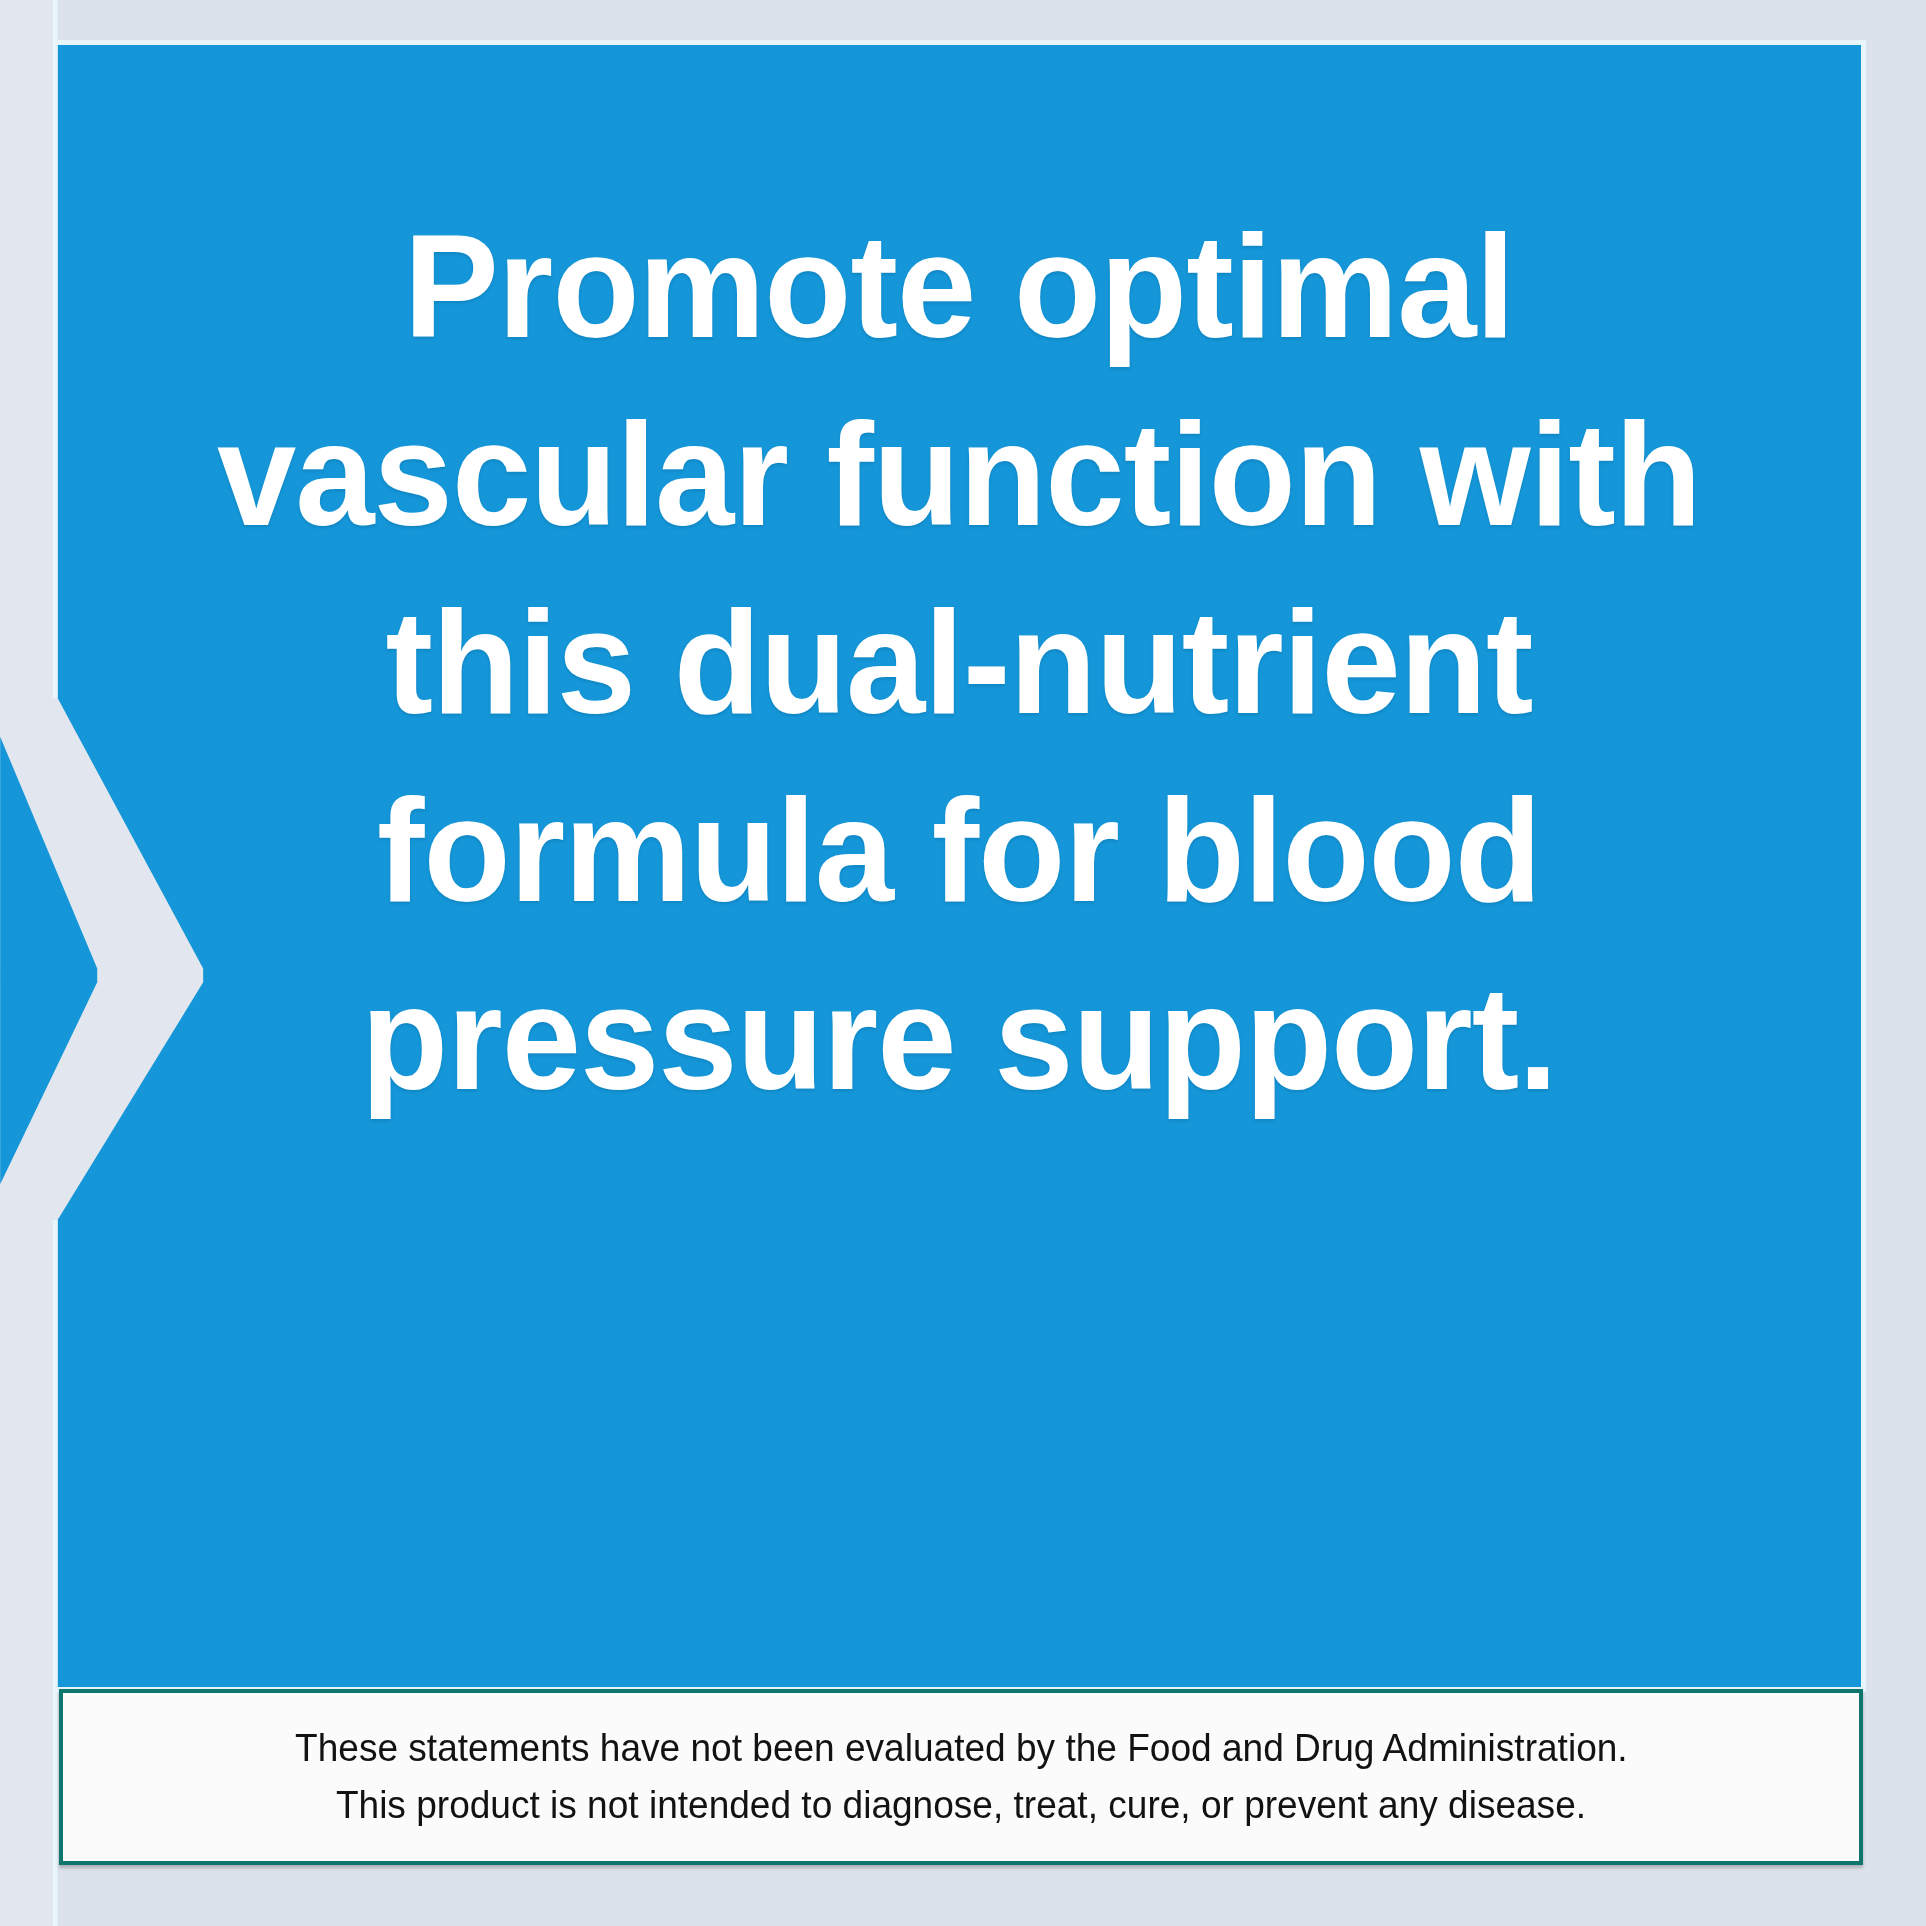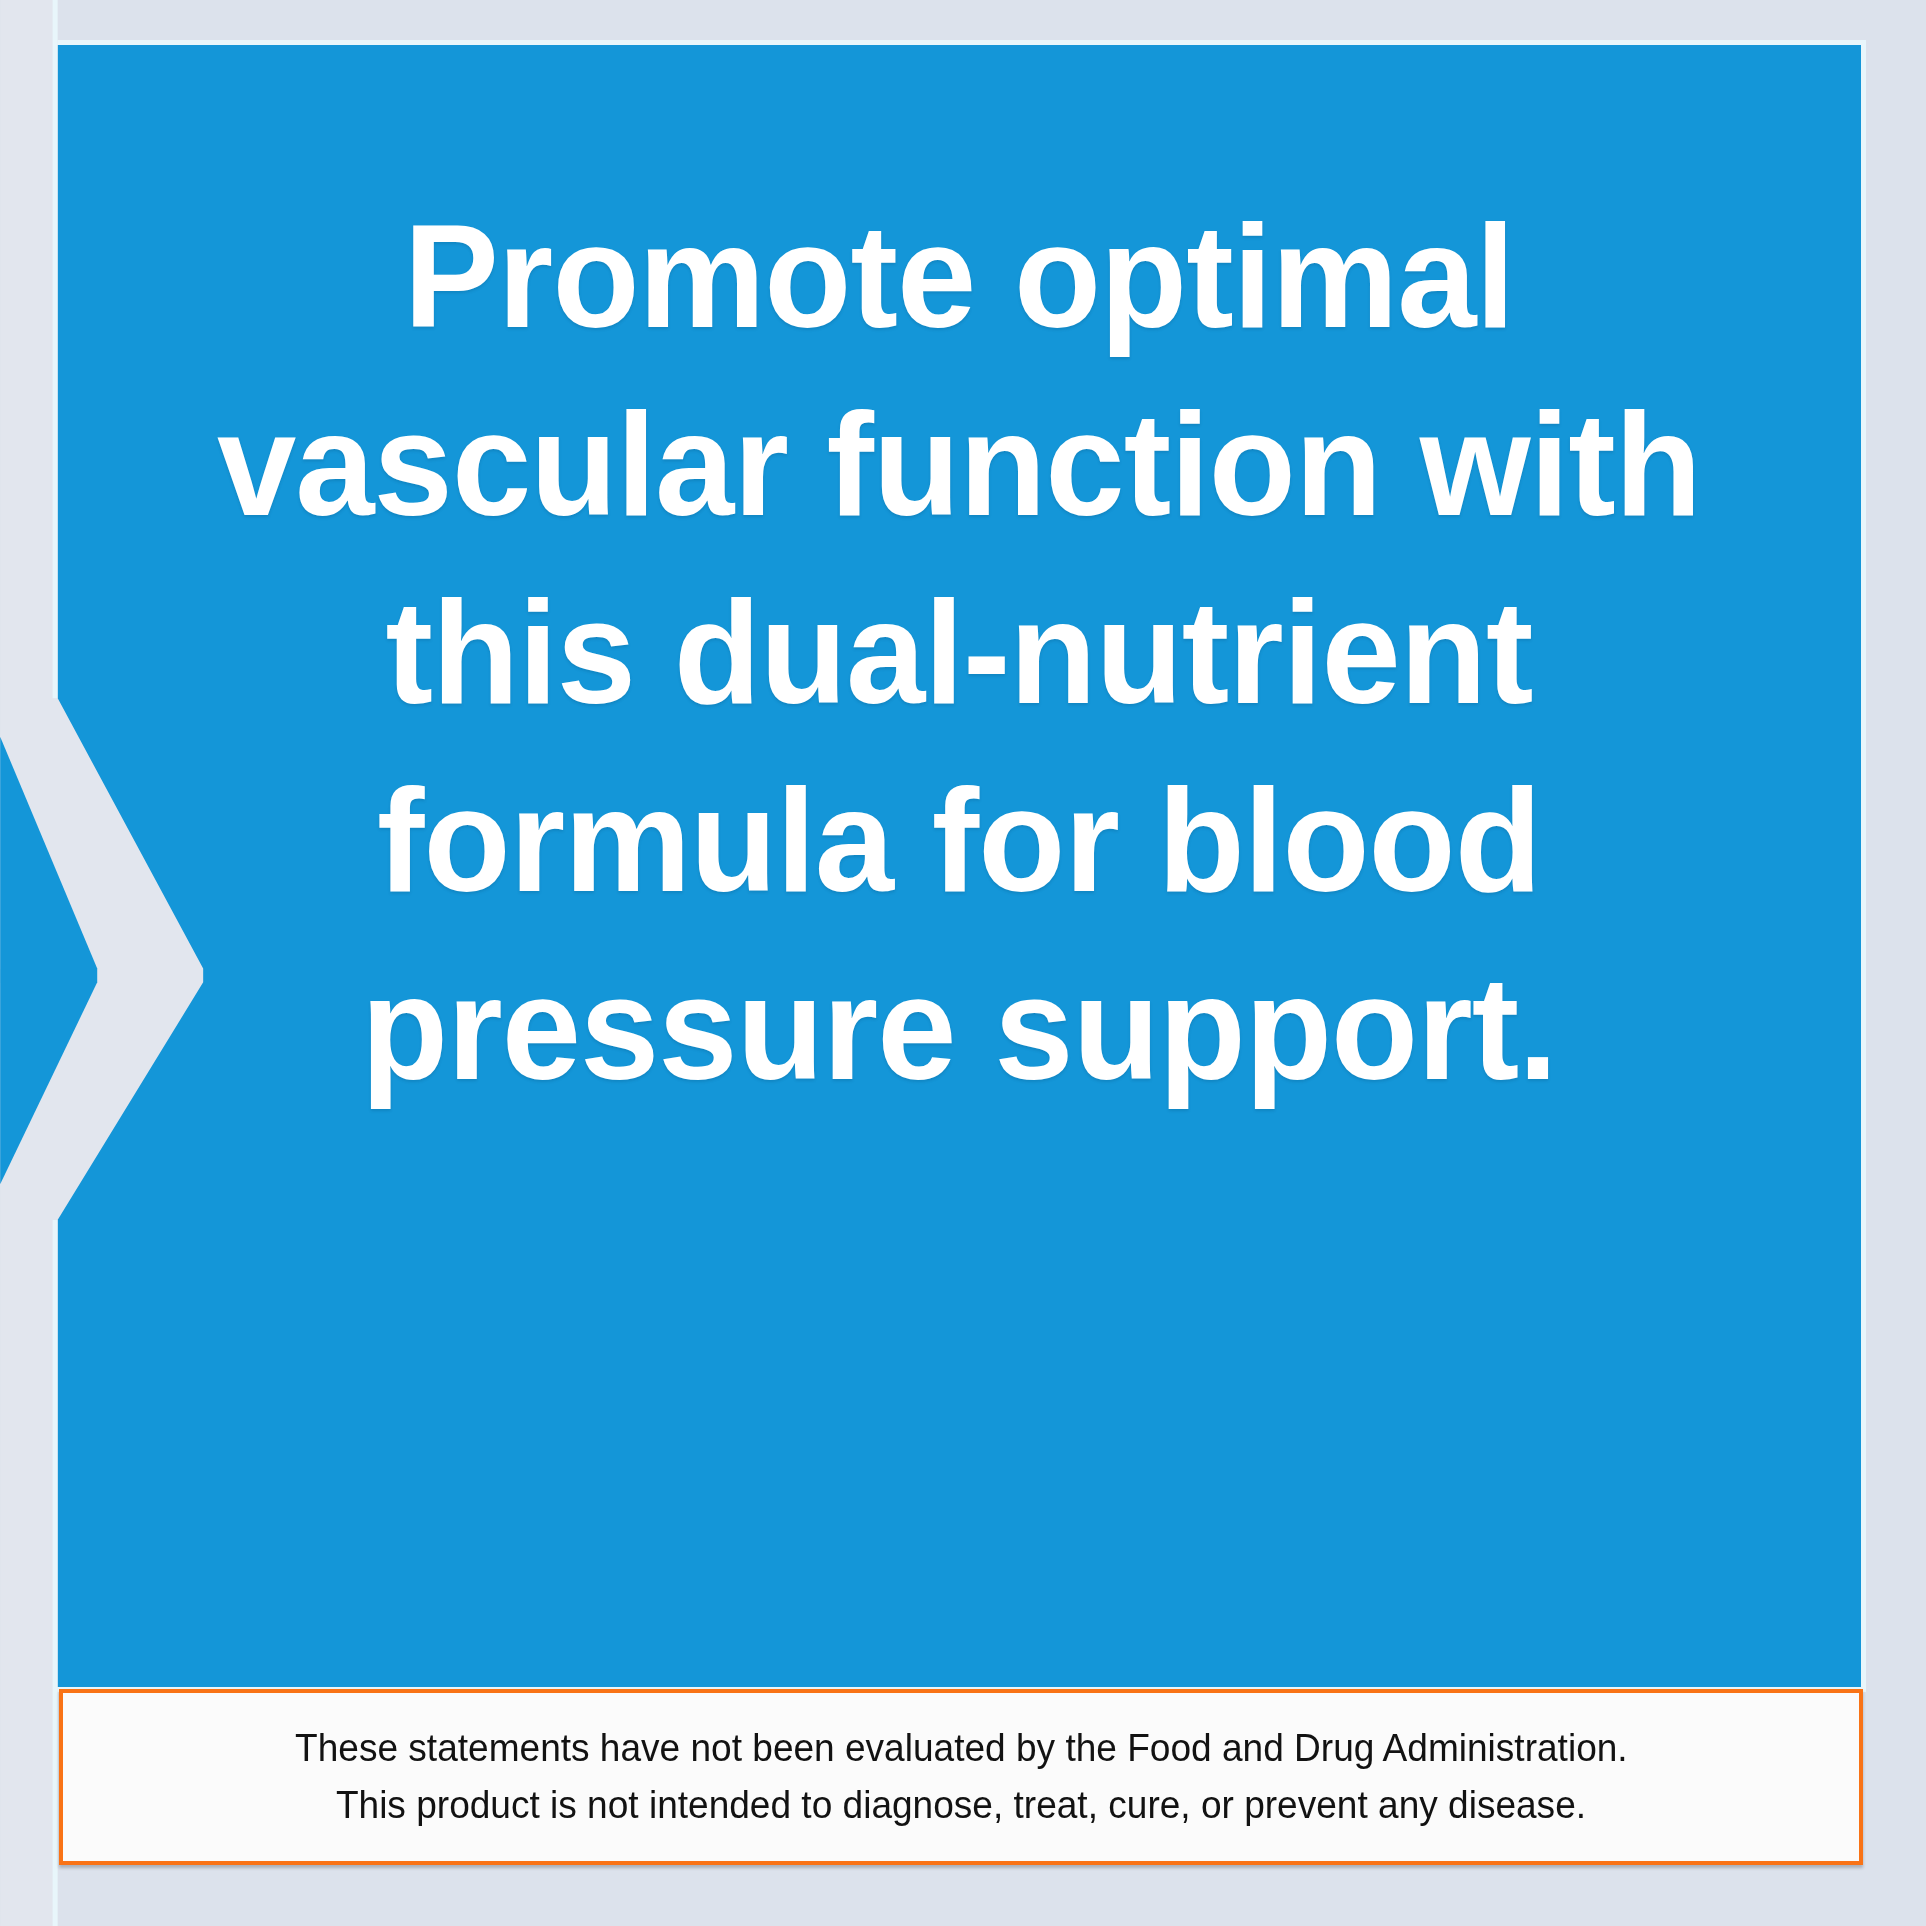--- a/index.html
+++ b/index.html
@@ -49,21 +49,21 @@
     bottom: -5px;
     border: 5px solid #e8f6fb;
     box-sizing: border-box;
     pointer-events: none;
   }
 
   
   #headline {
     position: absolute;
     left: 57px;
-    top: 35px;
+    top: 45px;
     width: 1804px;
     height: 1234px;
     z-index: 3;
     display: flex;
     flex-direction: column;
     align-items: center;
     justify-content: center;
     padding: 0 149px;
     box-sizing: border-box;
   }
@@ -81,21 +81,21 @@
   .hl-line { display: block; white-space: nowrap; }
 
   
   #disclaimer-box {
     position: absolute;
     left: 59px;
     top: 1689px;
     width: 1804px;
     height: 176px;
     background: #fbfbfb;
-    border: 4px solid #f97316;
+    border: 4px solid #0f766e;
     box-sizing: border-box;
     z-index: 4;
     display: flex;
     flex-direction: column;
     align-items: center;
     justify-content: center;
     box-shadow: 0 3px 3px rgba(0, 0, 0, 0.22);
   }
   .disclaimer-line {
     color: #121212;

